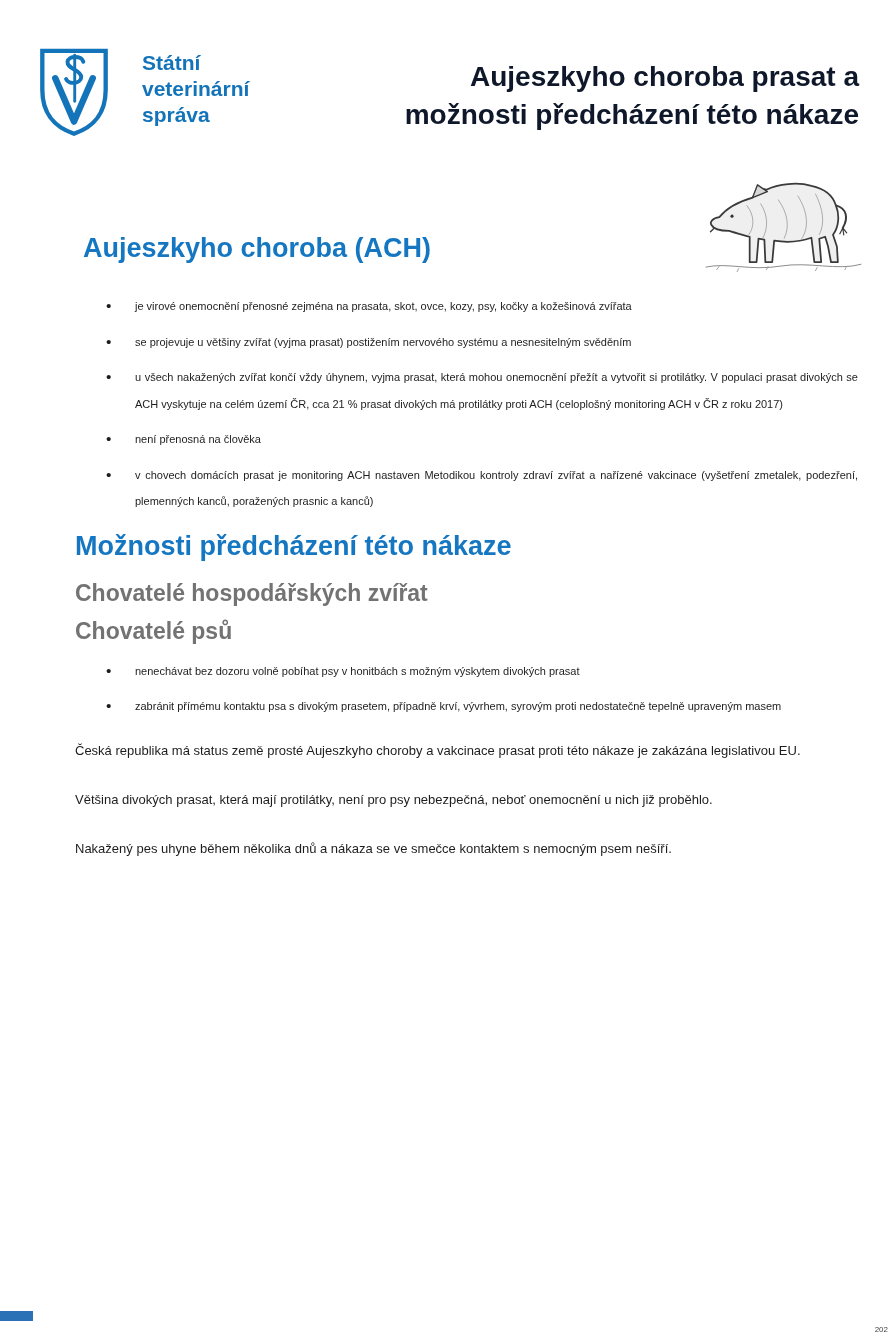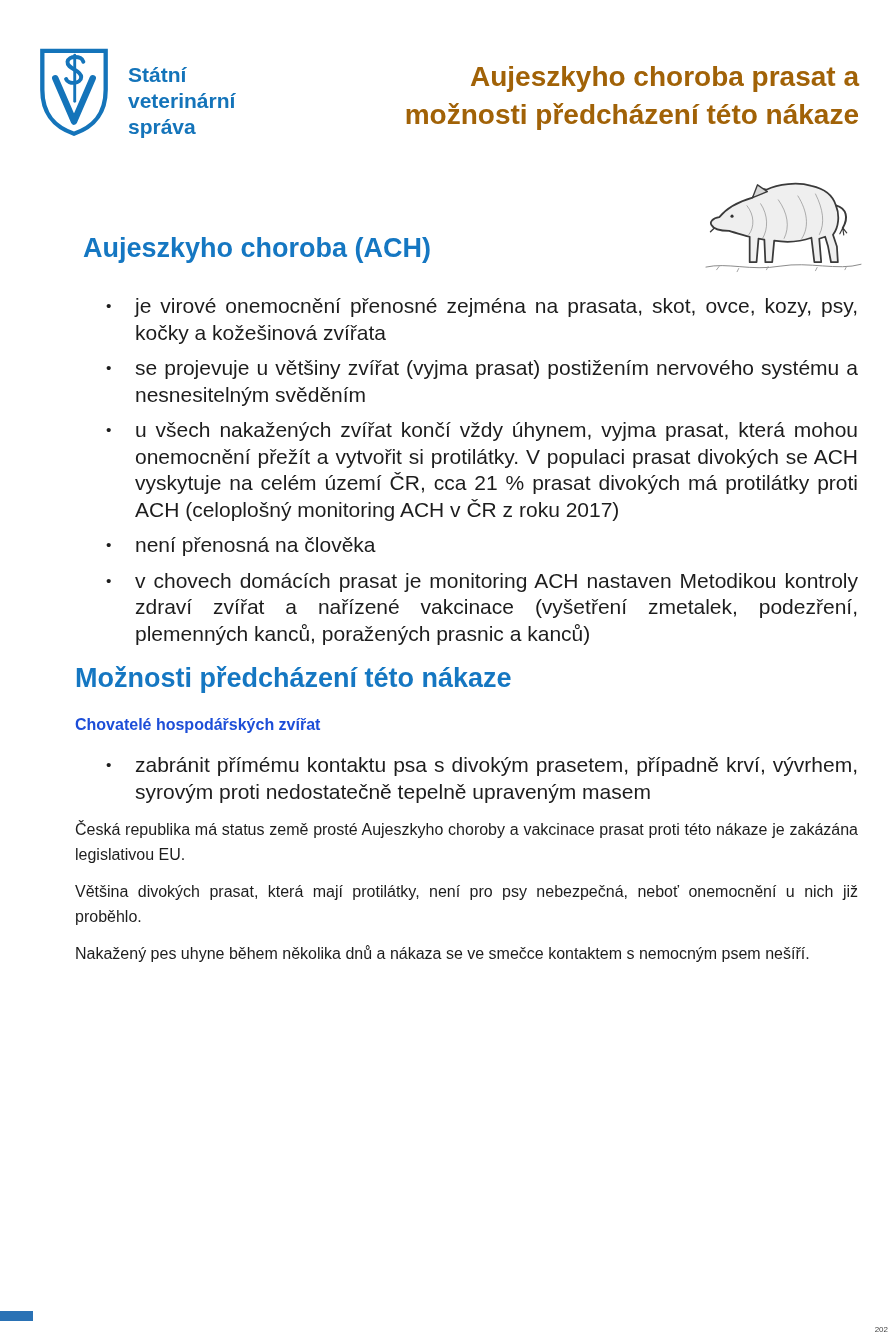--- a/index.html
+++ b/index.html
@@ -2,43 +2,43 @@
 <html lang="cs"><head>
 <meta charset="utf-8">
 <style>
   html,body { margin:0; padding:0; background:#ffffff; }
   .page {
     position:relative; width:889px; height:1342px; overflow:hidden;
     background:#ffffff; font-family:"Liberation Sans", sans-serif; color:#1d1d1d;
   }
   
   .header { position:absolute; top:44px; left:38px; right:30px; display:flex; align-items:flex-start; }
-  .logo { display:flex; align-items:flex-end; gap:18px; }
+  .logo { display:flex; align-items:flex-start; gap:32px; }
   .logo-shield svg { width:72px; height:96px; display:block; }
   .org-name { padding-top:6px; font-size:21px; line-height:26px; font-weight:bold; color:#1474ba; }
   .doc-title {
     margin:0 0 0 auto; padding-top:14px; text-align:right;
-    font-size:28px; line-height:38px; font-weight:bold; color:#a16207;
+    font-size:28px; line-height:38px; font-weight:bold; color:#0f172a;
   }
   
   .boar { position:absolute; top:176px; right:22px; width:168px; height:98px; }
   .boar svg { width:100%; height:100%; display:block; }
   
   .content { position:absolute; top:233px; left:75px; right:31px; }
   h2.section-heading { font-size:27px; line-height:31px; font-weight:bold; color:#1577c2; margin:0 0 29px 8px; }
   h2.section-heading.second { margin:16px 0 20px 0; }
-  h3.sub-heading { font-size:16px; line-height:22px; font-weight:bold; color:#1d4ed8; margin:0 0 16px 0; }
+  h3.sub-heading { font-size:23px; line-height:22px; font-weight:bold; color:#737373; margin:0 0 16px 0; }
   h3.sub-heading.dogs { margin-top:8px; }
   ul.bullets { list-style:none; margin:0 0 4px 0; padding:0; }
   ul.bullets li {
     position:relative; padding-left:60px; margin-bottom:9px;
-    font-size:21px; line-height:26.5px; text-align:justify;
+    font-size:11px; line-height:26.5px; text-align:justify;
   }
   ul.bullets li::before { content:"\2022"; position:absolute; left:31px; top:0; font-size:15.5px; }
-  .content p { font-size:16px; line-height:25px; text-align:justify; margin:12px 0 10px 0; }
+  .content p { font-size:13px; line-height:37px; text-align:justify; margin:12px 0 10px 0; }
   .content p strong { font-weight:bold; }
   
   .footer-bar { position:absolute; left:0; bottom:21px; width:33px; height:10px; background:#2a72b5; }
   .page-year { position:absolute; right:1px; bottom:8px; font-size:8px; color:#444444; }
 </style>
 </head>
 <body>
 
 <div class="page">
 
@@ -94,21 +94,23 @@
       <li>se projevuje u většiny zvířat (vyjma prasat) postižením nervového systému a nesnesitelným svěděním</li>
       <li>u všech nakažených zvířat končí vždy úhynem, vyjma prasat, která mohou onemocnění přežít a vytvořit si protilátky. V populaci prasat divokých se ACH vyskytuje na celém území ČR, cca 21 % prasat divokých má protilátky proti ACH (celoplošný monitoring ACH v ČR z roku 2017)</li>
       <li>není přenosná na člověka</li>
       <li>v chovech domácích prasat je monitoring ACH nastaven Metodikou kontroly zdraví zvířat a nařízené vakcinace (vyšetření zmetalek, podezření, plemenných kanců, poražených prasnic a kanců)</li>
     </ul>
 
     <h2 class="section-heading second">Možnosti předcházení této nákaze</h2>
 
     <h3 class="sub-heading">Chovatelé hospodářských zvířat</h3>
 
+    <h3 class="sub-heading dogs">Chovatelé psů</h3>
     <ul class="bullets">
+      <li>nenechávat bez dozoru volně pobíhat psy v honitbách s možným výskytem divokých prasat</li>
       <li>zabránit přímému kontaktu psa s divokým prasetem, případně krví, vývrhem, syrovým proti nedostatečně tepelně upraveným masem</li>
     </ul>
 
     <p>Česká republika má status země prosté Aujeszkyho choroby a vakcinace prasat proti této nákaze je zakázána legislativou EU.</p>
     <p>Většina divokých prasat, která mají protilátky, není pro psy nebezpečná, neboť onemocnění u nich již proběhlo.</p>
     <p>Nakažený pes uhyne během několika dnů a nákaza se ve smečce kontaktem s nemocným psem nešíří.</p>
 
   </main>
 
   <div class="footer-bar"></div>

